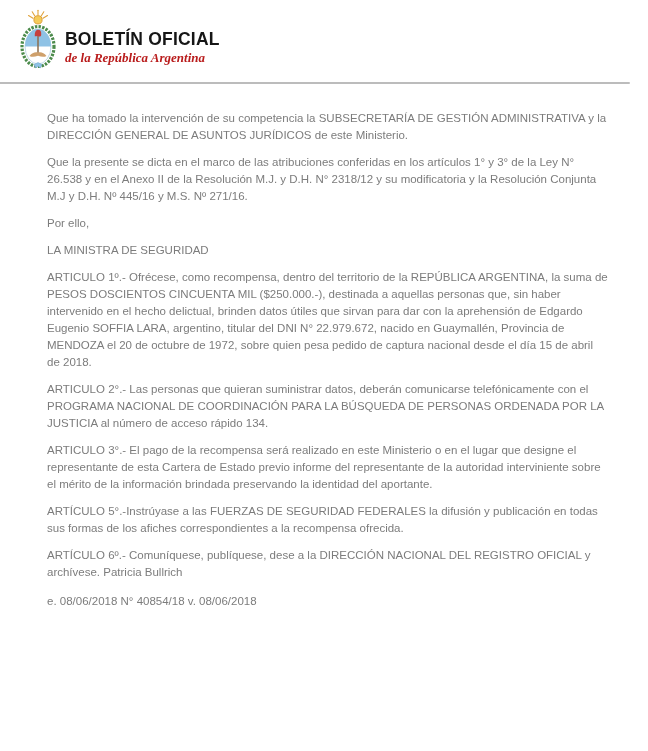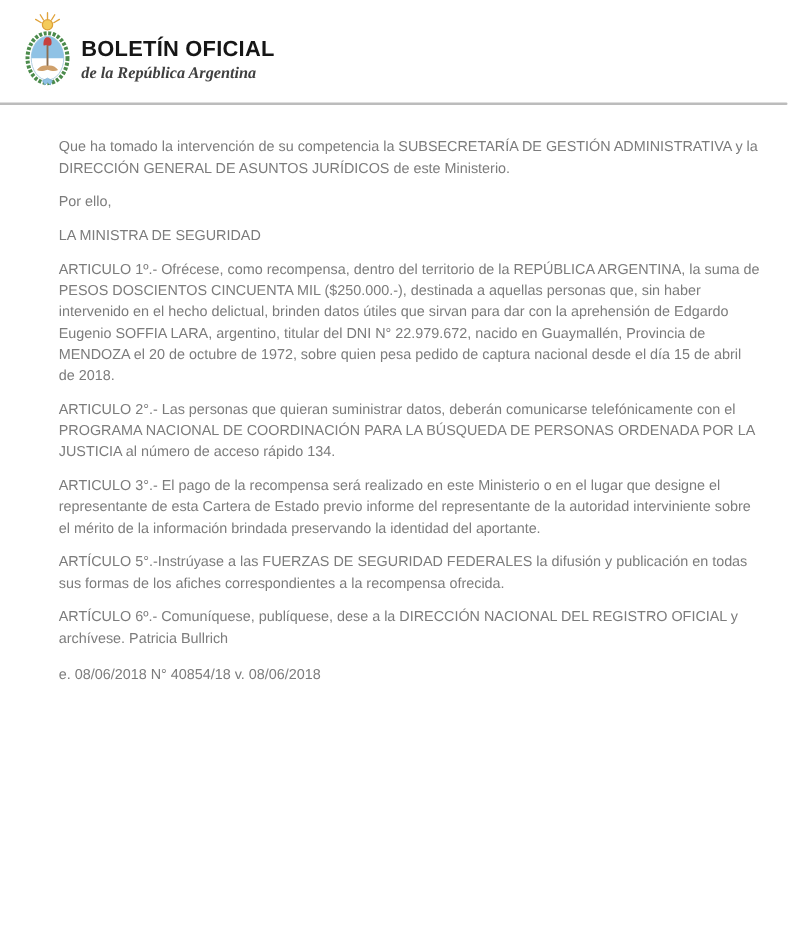--- a/index.html
+++ b/index.html
@@ -40,21 +40,21 @@
     font-weight: bold;
     letter-spacing: 0.2px;
     color: #161616;
     line-height: 1.1;
   }
   .brand-subtitle {
     font-family: "Liberation Serif", serif;
     font-style: italic;
     font-weight: bold;
     font-size: 13px;
-    color: #404040;
+    color: #b91c1c;
     margin-top: 1px;
   }
   .header-divider {
     position: absolute;
     top: 82px;
     left: 0;
     width: 630px;
     height: 2px;
     background: #bcbcbc;
     border-radius: 0 2px 2px 0;
@@ -115,20 +115,21 @@
     <div class="brand">
       <div class="brand-title">BOLETÍN OFICIAL</div>
       <div class="brand-subtitle">de la República Argentina</div>
     </div>
   </header>
 
   <div class="header-divider"></div>
 
   <main class="doc">
     <p>Que ha tomado la intervención de su competencia la SUBSECRETARÍA DE GESTIÓN ADMINISTRATIVA y la DIRECCIÓN GENERAL DE ASUNTOS JURÍDICOS de este Ministerio.</p>
+    <p>Que la presente se dicta en el marco de las atribuciones conferidas en los artículos 1° y 3° de la Ley N° 26.538 y en el Anexo II de la Resolución M.J. y D.H. N° 2318/12 y su modificatoria y la Resolución Conjunta M.J y D.H. Nº 445/16 y M.S. Nº 271/16.</p>
     <p>Por ello,</p>
     <p>LA MINISTRA DE SEGURIDAD</p>
     <p>ARTICULO 1º.- Ofrécese, como recompensa, dentro del territorio de la REPÚBLICA ARGENTINA, la suma de PESOS DOSCIENTOS CINCUENTA MIL ($250.000.-), destinada a aquellas personas que, sin haber intervenido en el hecho delictual, brinden datos útiles que sirvan para dar con la aprehensión de Edgardo Eugenio SOFFIA LARA, argentino, titular del DNI N° 22.979.672, nacido en Guaymallén, Provincia de MENDOZA el 20 de octubre de 1972, sobre quien pesa pedido de captura nacional desde el día 15 de abril de 2018.</p>
     <p>ARTICULO 2°.- Las personas que quieran suministrar datos, deberán comunicarse telefónicamente con el PROGRAMA NACIONAL DE COORDINACIÓN PARA LA BÚSQUEDA DE PERSONAS ORDENADA POR LA JUSTICIA al número de acceso rápido 134.</p>
     <p>ARTICULO 3°.- El pago de la recompensa será realizado en este Ministerio o en el lugar que designe el representante de esta Cartera de Estado previo informe del representante de la autoridad interviniente sobre el mérito de la información brindada preservando la identidad del aportante.</p>
     <p>ARTÍCULO 5°.-Instrúyase a las FUERZAS DE SEGURIDAD FEDERALES la difusión y publicación en todas sus formas de los afiches correspondientes a la recompensa ofrecida.</p>
     <p>ARTÍCULO 6º.- Comuníquese, publíquese, dese a la DIRECCIÓN NACIONAL DEL REGISTRO OFICIAL y archívese. Patricia Bullrich</p>
     <p class="pub-info">e. 08/06/2018 N° 40854/18 v. 08/06/2018</p>
   </main>
 

